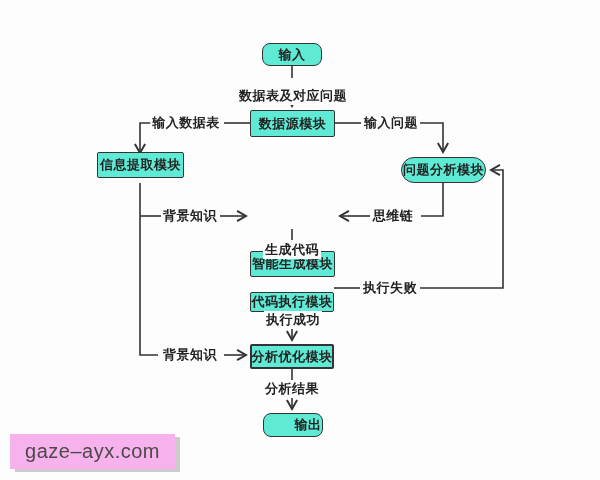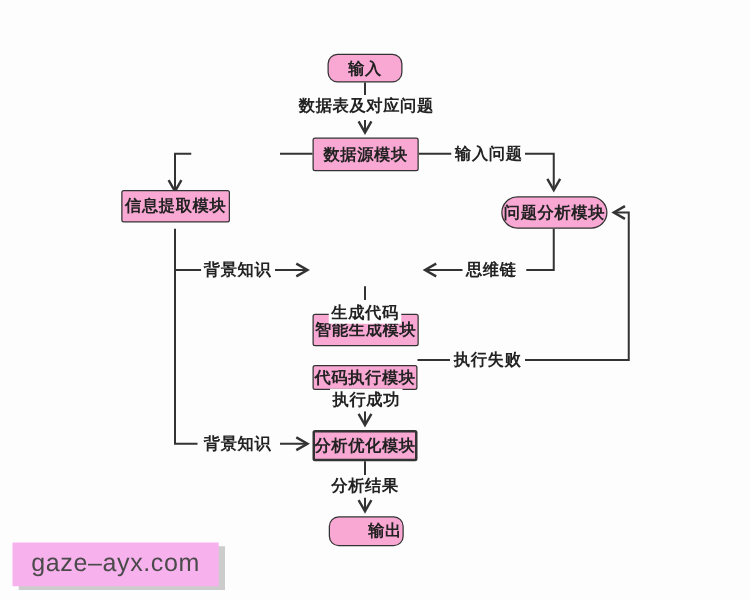--- a/index.html
+++ b/index.html
@@ -10,21 +10,21 @@
   #canvas{
     position:relative;
     width:600px;height:480px;
     background:#fdfdfd;
     overflow:hidden;
   }
   #wires{position:absolute;left:0;top:0;width:600px;height:480px;}
   .node{
     position:absolute;
     box-sizing:border-box;
-    background:#f9a8d4;
+    background:#5eead4;
     border:1.6px solid #333333;
     border-radius:2px;
     display:flex;align-items:center;justify-content:center;
     font-size:13px;font-weight:600;color:#222222;
     white-space:nowrap;letter-spacing:0.5px;
   }
   .node.terminal{border-radius:8px;}
   #n-input{left:262px;top:43px;width:60px;height:23px;}
   #n-data-source{left:250px;top:110px;width:85px;height:27px;}
   #n-info-extract{left:97px;top:152px;width:87px;height:26px;}
@@ -33,21 +33,21 @@
   #n-code-execution{left:250px;top:292px;width:84px;height:20px;}
   #n-analysis-optimization{left:250px;top:344px;width:84px;height:25px;border-width:2px;}
   #n-output{left:263px;top:413px;width:60px;height:24px;padding-left:30px;}
   .elabel{
     position:absolute;
     transform:translate(-50%,-50%);
     font-size:13px;font-weight:600;color:#222222;
     white-space:nowrap;letter-spacing:0.5px;
     background:#fdfdfd;padding:0 2px;
   }
-  #l-dataset-questions{left:293px;top:85px;}
+  #l-dataset-questions{left:293px;top:96px;}
   #l-input-dataset{left:186px;top:123px;}
   #l-input-question{left:391px;top:123px;}
   #l-bg-knowledge-top{left:190px;top:216px;}
   #l-chain-of-thought{left:393px;top:216px;}
   #l-generate-code{left:292px;top:250px;}
   #l-execution-failed{left:390px;top:288px;}
   #l-execution-success{left:293px;top:320px;}
   #l-bg-knowledge-bottom{left:190px;top:355px;}
   #l-analysis-result{left:292px;top:389px;}
   #watermark{
@@ -97,20 +97,21 @@
   <div class="node terminal" id="n-input">输入</div>
   <div class="node" id="n-data-source">数据源模块</div>
   <div class="node" id="n-info-extract">信息提取模块</div>
   <div class="node" id="n-question-analysis">问题分析模块</div>
   <div class="node" id="n-intelligent-generation">智能生成模块</div>
   <div class="node" id="n-code-execution">代码执行模块</div>
   <div class="node" id="n-analysis-optimization">分析优化模块</div>
   <div class="node terminal" id="n-output">输出</div>
 
   <div class="elabel" id="l-dataset-questions">数据表及对应问题</div>
+  <div class="elabel" id="l-input-dataset">输入数据表</div>
   <div class="elabel" id="l-input-question">输入问题</div>
   <div class="elabel" id="l-bg-knowledge-top">背景知识</div>
   <div class="elabel" id="l-chain-of-thought">思维链</div>
   <div class="elabel" id="l-generate-code">生成代码</div>
   <div class="elabel" id="l-execution-failed">执行失败</div>
   <div class="elabel" id="l-execution-success">执行成功</div>
   <div class="elabel" id="l-bg-knowledge-bottom">背景知识</div>
   <div class="elabel" id="l-analysis-result">分析结果</div>
 
   <div id="watermark">gaze–ayx.com</div>

